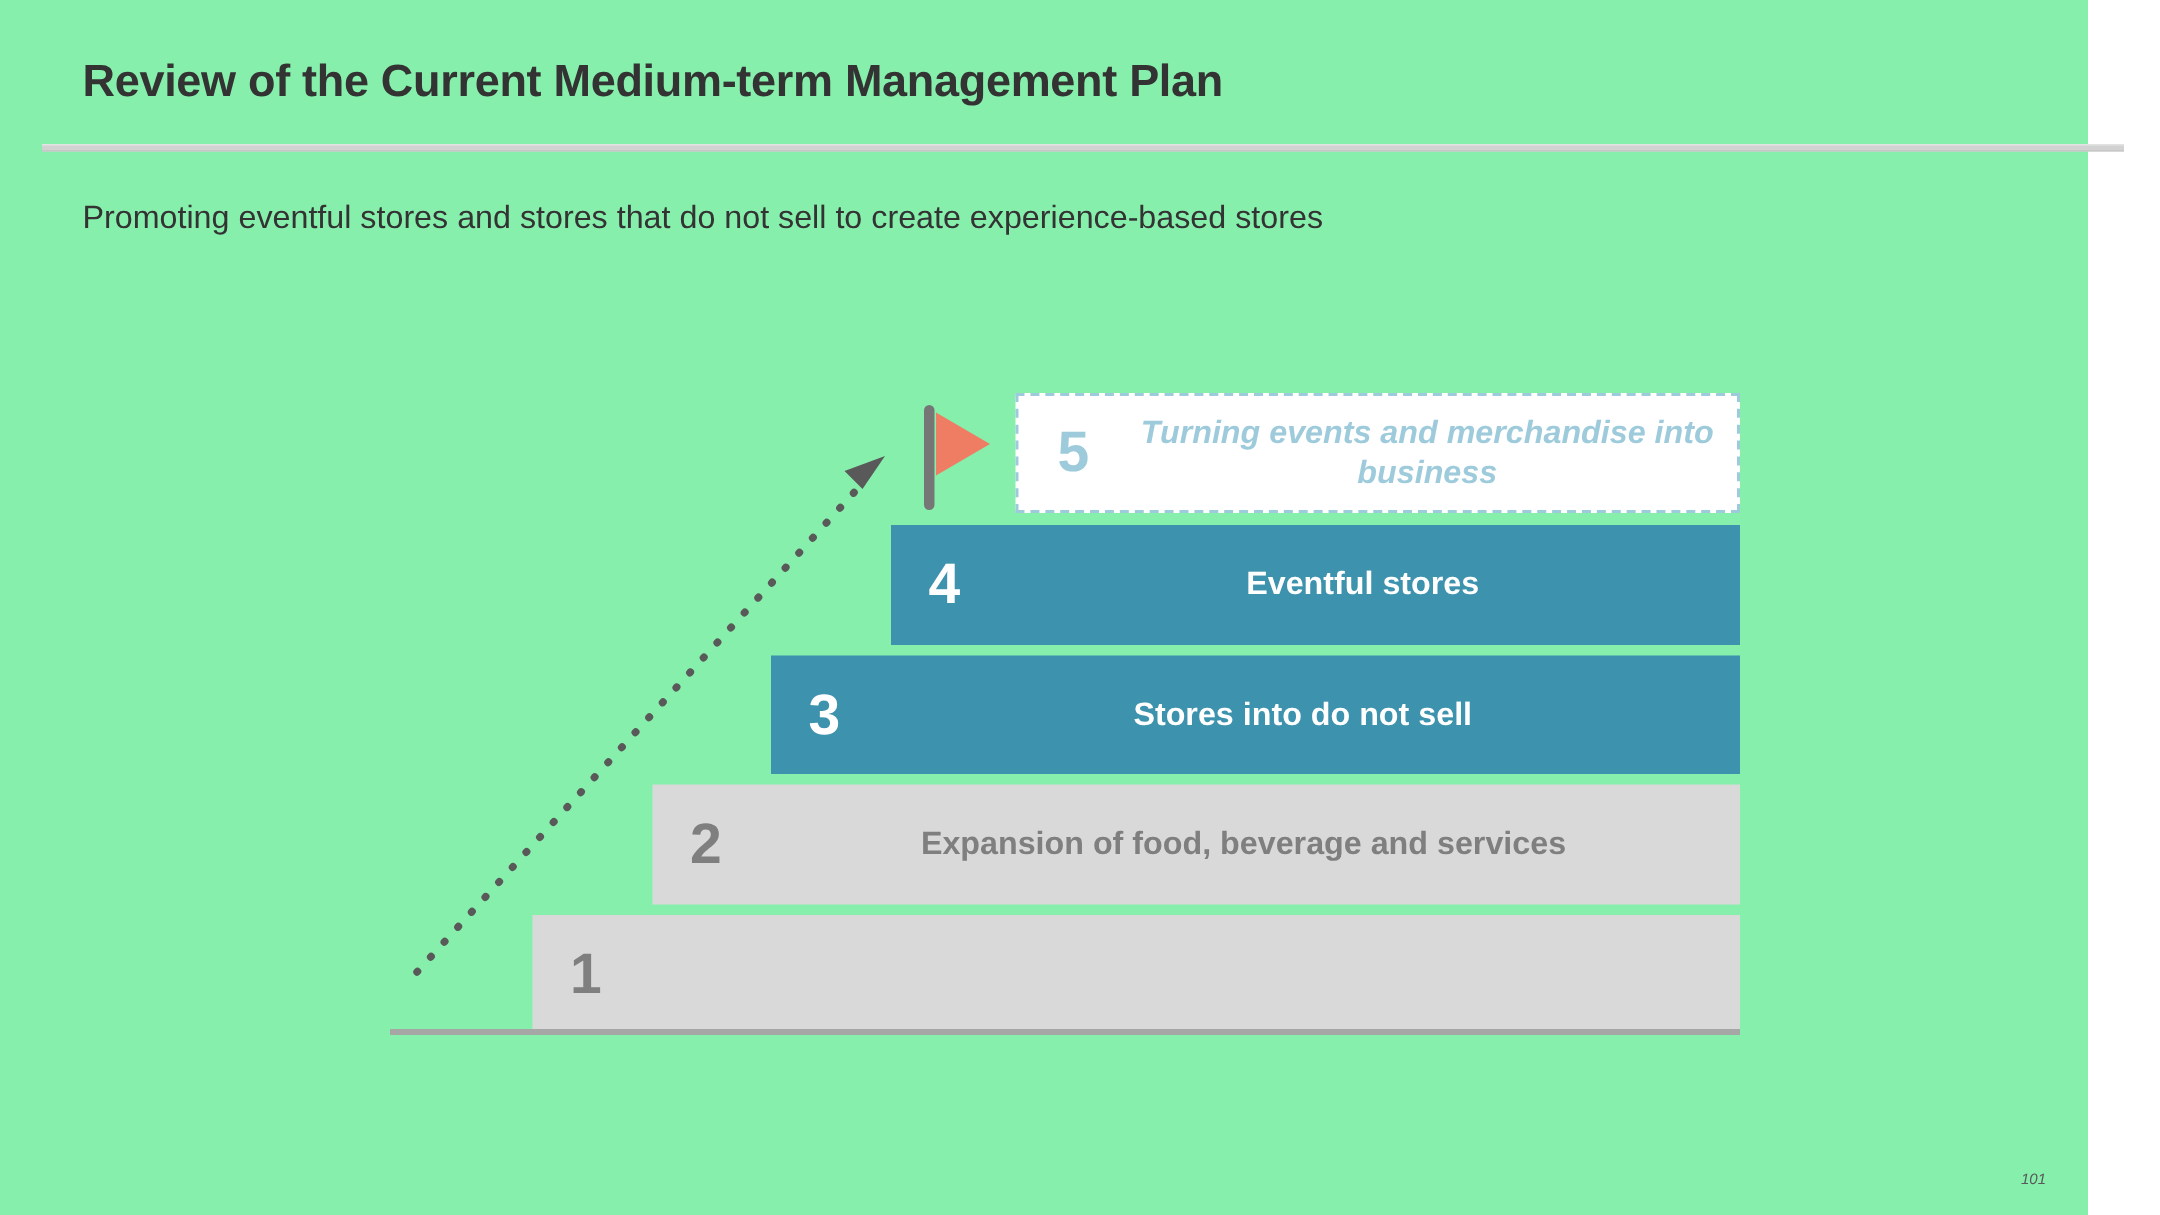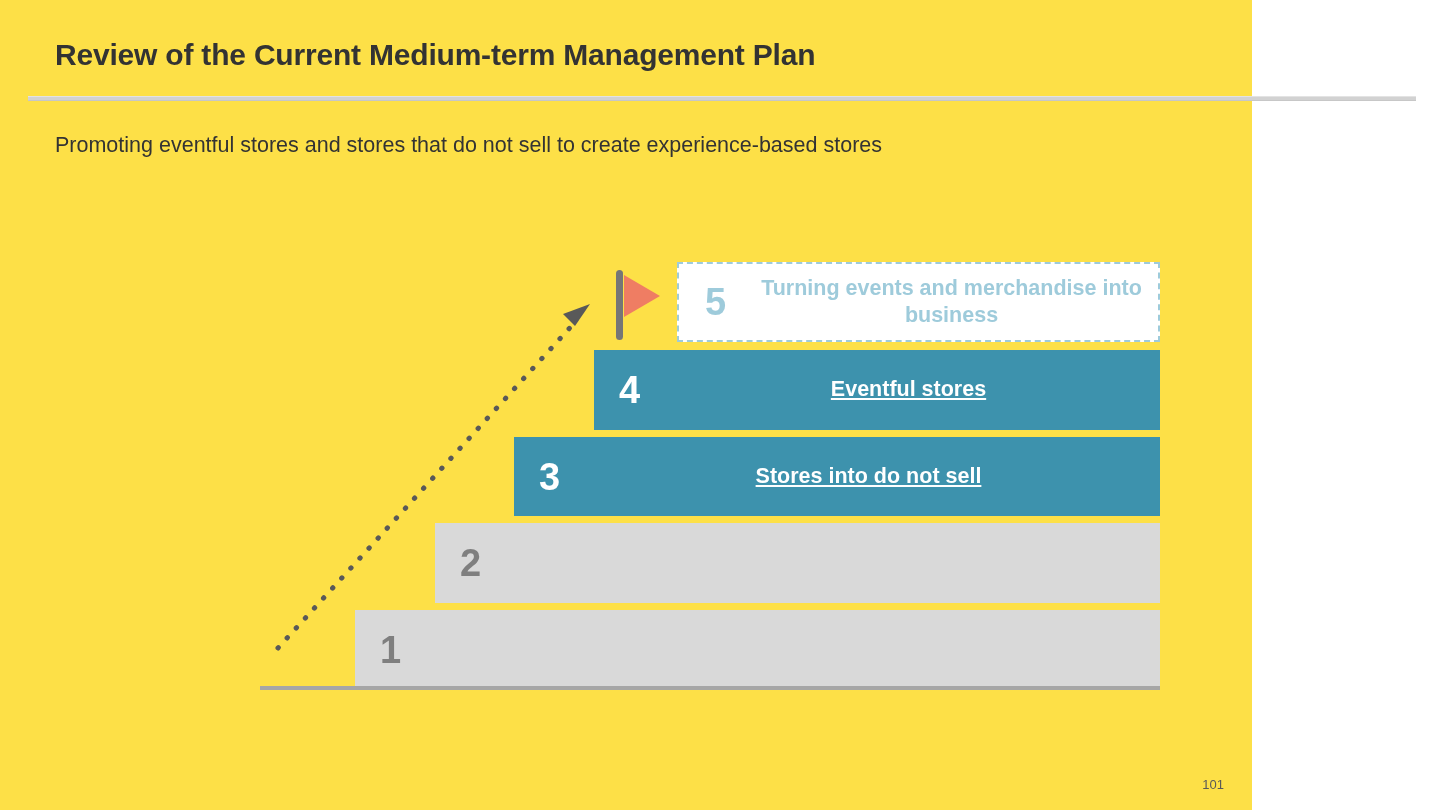--- a/index.html
+++ b/index.html
@@ -2,21 +2,21 @@
 <html><head>
 <meta charset="utf-8">
 <style>
   * { margin:0; padding:0; box-sizing:border-box; }
   html, body {
     width:1440px; height:810px;
     background:#ffffff;
     font-family:"Liberation Sans", sans-serif;
     overflow:hidden;
   }
-  .slide { position:relative; width:1252px; height:810px; background:#fde047; }
+  .slide { position:relative; width:1392px; height:810px; background:#86efac; }
 
   
   .page-title {
     position:absolute; left:55px; top:38px;
     font-size:30px; font-weight:bold; color:#333333;
     letter-spacing:-0.2px; white-space:nowrap;
   }
   .header-rule {
     position:absolute; left:28px; top:96px; width:1388px; height:5px;
     background:#d2d2d2; border-top:1px solid #e3e3e3; border-bottom:1px solid #c7c7c7;
@@ -54,39 +54,39 @@
     flex:1 1 auto; text-align:center; font-size:21.5px; font-weight:bold;
     line-height:1.26; padding-right:22px;
   }
 
   .step-gray { background:#d9d9d9; }
   .step-gray .step-num { color:#7f7f7f; }
   .step-gray .step-label { color:#7f7f7f; }
 
   .step-teal { background:#3d92ad; }
   .step-teal .step-num { color:#ffffff; }
-  .step-teal .step-label { color:#ffffff;text-decoration:underline; }
+  .step-teal .step-label { color:#ffffff; }
 
   .step-dashed {
     background:#ffffff; border:2px dashed #9ecbdb;
   }
   .step-dashed .step-num { color:#9ecbdb; }
   .step-dashed .step-label { color:#9ecbdb; }
 
   #step-1 { left:355px; top:610px; width:805px; height:79px; }
   #step-1 .step-num { width:60px; margin-left:25px; }
   #step-2 { left:435px; top:523px; width:725px; height:80px; }
   #step-2 .step-num { width:60px; margin-left:25px; }
   #step-3 { left:514px; top:437px; width:646px; height:79px; }
   #step-3 .step-num { width:60px; margin-left:25px; }
   #step-4 { left:594px; top:350px; width:566px; height:80px; }
   #step-4 .step-num { width:60px; margin-left:25px; }
   #step-5 { left:677px; top:262px; width:483px; height:80px; }
   #step-5 .step-num { width:52px; margin-left:26px; }
-  #step-5 .step-label { padding-right:12px; }
+  #step-5 .step-label { padding-right:12px;font-style:italic; }
 
   .baseline {
     position:absolute; left:260px; top:686px; width:900px; height:4px;
     background:#a6a6a6;
   }
 
   
   .flag { position:absolute; left:614px; top:270px; width:50px; height:72px; }
   .flag-pole {
     position:absolute; left:2px; top:0; width:7px; height:70px;
@@ -99,21 +99,21 @@
     border-bottom:21px solid transparent;
     border-left:36px solid #ef7d63;
   }
 
   
   .arrow-svg { position:absolute; left:0; top:0; width:1440px; height:810px; pointer-events:none; }
 
   
   .page-number {
     position:absolute; right:28px; bottom:18px;
-    font-size:13px; color:#595959;
+    font-size:10px; color:#595959;font-style:italic;
   }
 </style>
 </head>
 <body>
 
 <div class="slide">
 
   <div class="page-title">Review of the Current Medium-term Management Plan</div>
   <div class="header-rule"></div>
 
@@ -126,20 +126,21 @@
       <line x1="278" y1="648" x2="577" y2="320" stroke="#595959" stroke-width="5" stroke-linecap="round" stroke-dasharray="0.5 13"></line>
       <polygon points="590,304 563,314 575,326" fill="#595959"></polygon>
     </svg>
 
     <div class="step step-gray" id="step-1">
       <div class="step-num">1</div>
     </div>
 
     <div class="step step-gray" id="step-2">
       <div class="step-num">2</div>
+      <div class="step-label">Expansion of food, beverage and services</div>
     </div>
 
     <div class="step step-teal" id="step-3">
       <div class="step-num">3</div>
       <div class="step-label">Stores into do not sell</div>
     </div>
 
     <div class="step step-teal" id="step-4">
       <div class="step-num">4</div>
       <div class="step-label">Eventful stores</div>

